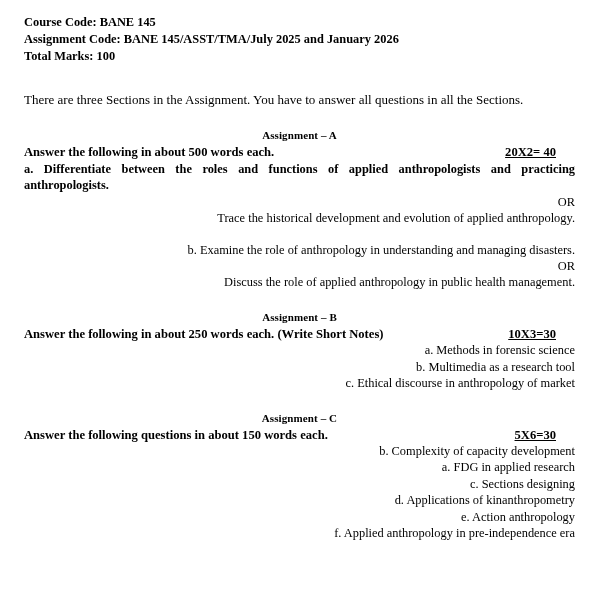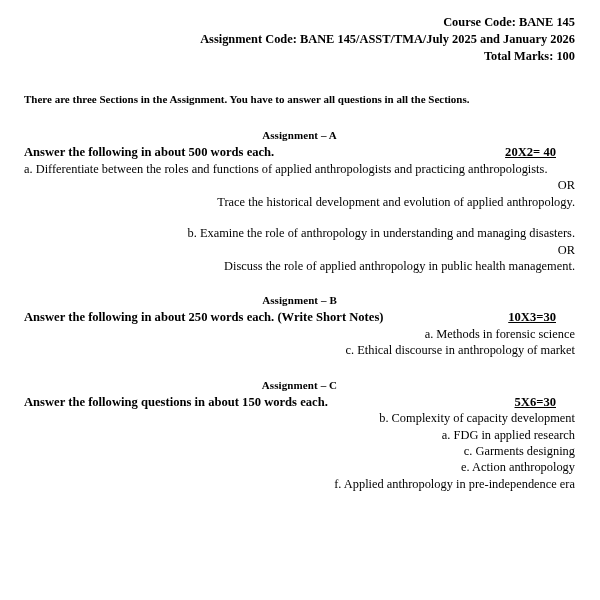--- a/index.html
+++ b/index.html
@@ -19,32 +19,32 @@
     width: 600px;
     height: 600px;
     box-sizing: border-box;
     padding: 10px 25px 0 24px;
     background: #ffffff;
     overflow: hidden;
   }
 
   
   .header {
-    text-align: right;
+    text-align: left;
     font-weight: bold;
     font-size: 12.4px;
     line-height: 17px;
     margin-top: 4px;
   }
   .header .hline { display: block; white-space: nowrap; }
 
   
   .intro {
-    font-weight: bold;
-    font-size: 11px;
+    font-weight: normal;
+    font-size: 13px;
     line-height: 17.5px;
     text-align: left;
     margin-top: 26px;
     padding-right: 2px;
   }
 
   
   .section { margin-top: 18px; }
   .section-title {
     text-align: center;
@@ -70,20 +70,21 @@
   }
 
   .item {
     font-size: 12.4px;
     line-height: 16.4px;
     text-align: right;
   }
   .item.justify {
     text-align: justify;
     text-justify: inter-word;
+    font-weight: bold;
   }
   .gap { height: 15px; }
 
   .blockA { margin-top: 1px; }
 </style>
 </head>
 <body>
 
 <div class="page">
 
@@ -114,30 +115,32 @@
   </div>
 
   <div class="section">
     <div class="section-title">Assignment – B</div>
     <div class="instruction-row">
       <span class="instruction-text">Answer the following in about 250 words each. (Write Short Notes)</span>
       <span class="instruction-spacer"></span>
       <span class="instruction-marks">10X3=30</span>
     </div>
     <div class="item">a. Methods in forensic science</div>
+    <div class="item">b. Multimedia as a research tool</div>
     <div class="item">c. Ethical discourse in anthropology of market</div>
   </div>
 
   <div class="section">
     <div class="section-title">Assignment – C</div>
     <div class="instruction-row">
       <span class="instruction-text">Answer the following questions in about 150 words each.</span>
       <span class="instruction-spacer"></span>
       <span class="instruction-marks">5X6=30</span>
     </div>
     <div class="item">b. Complexity of capacity development</div>
     <div class="item">a. FDG in applied research</div>
-    <div class="item">c. Garments designing</div>
+    <div class="item">c. Sections designing</div>
+    <div class="item">d. Applications of kinanthropometry</div>
     <div class="item">e. Action anthropology</div>
     <div class="item">f. Applied anthropology in pre-independence era</div>
   </div>
 
 </div>
 
 </body></html>

